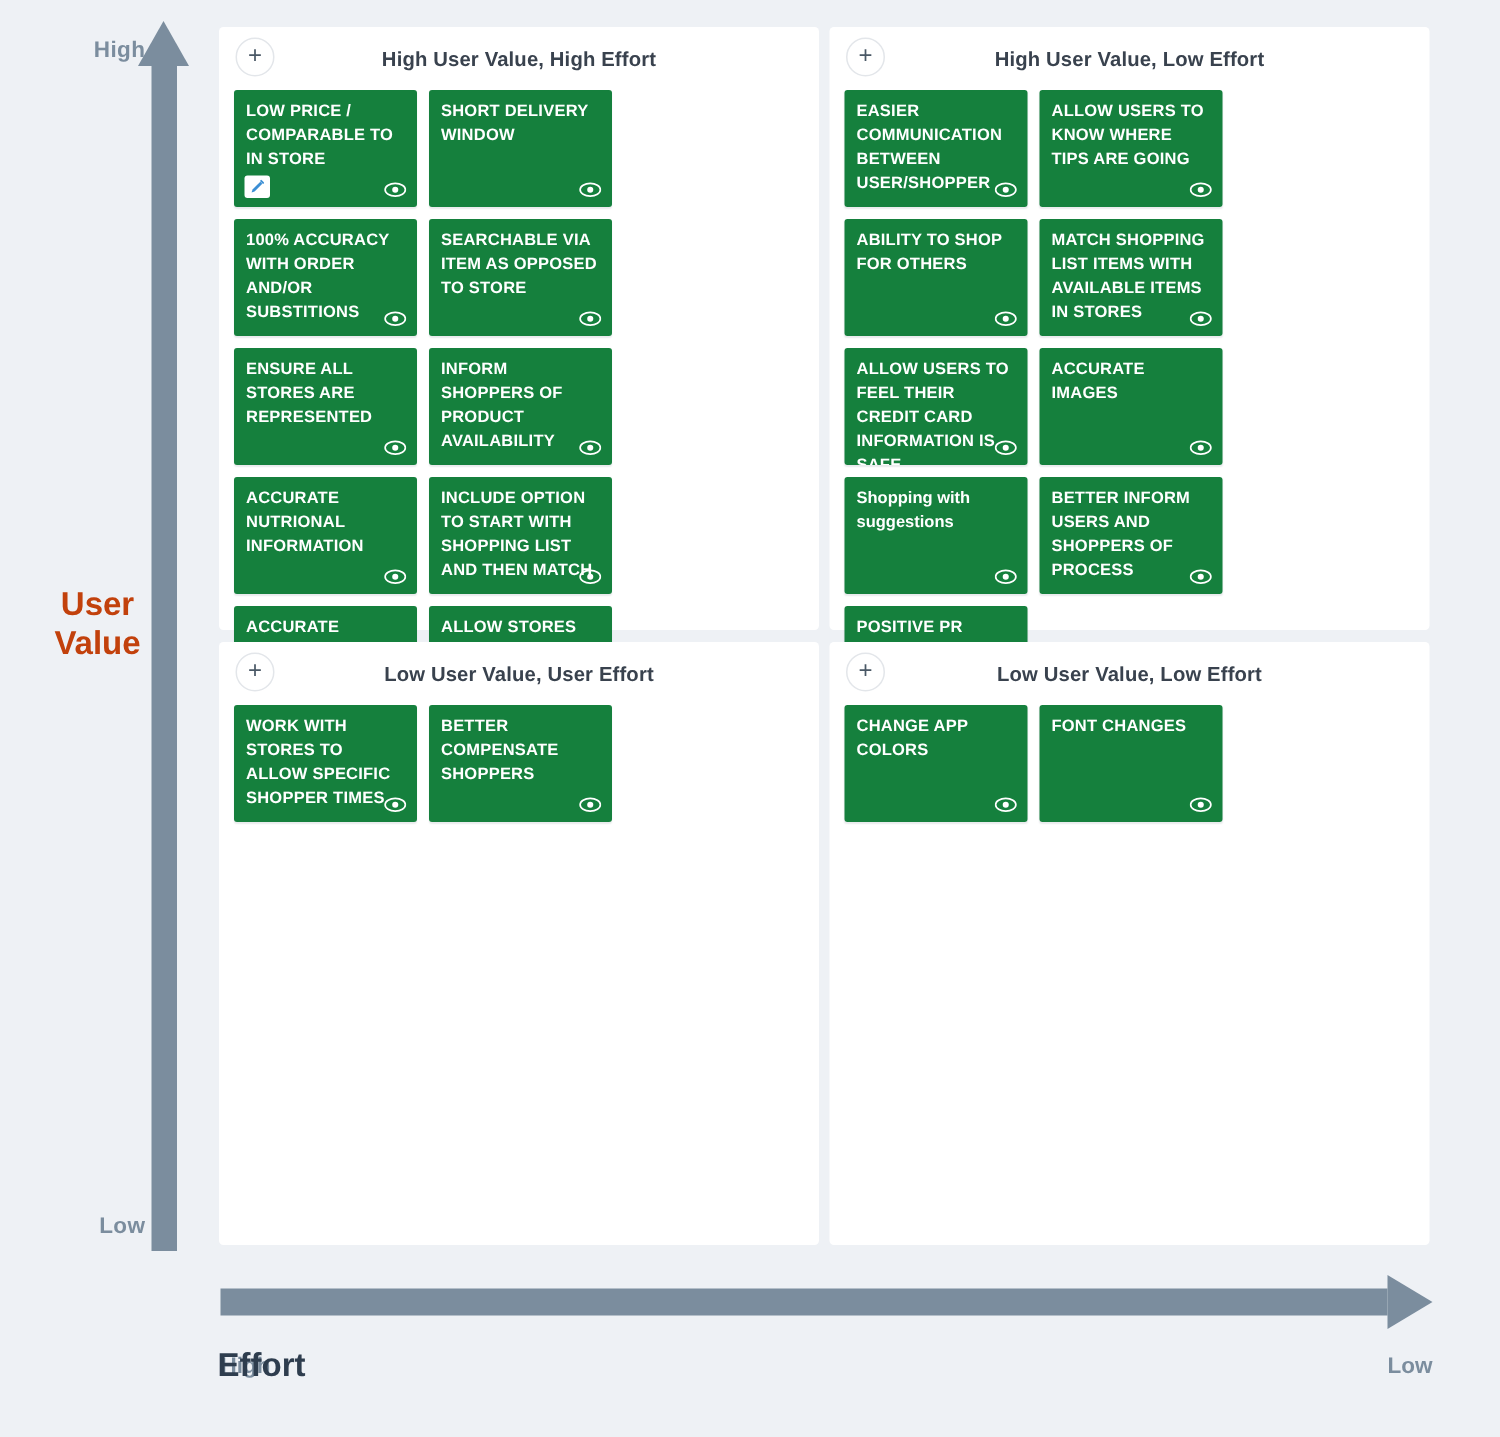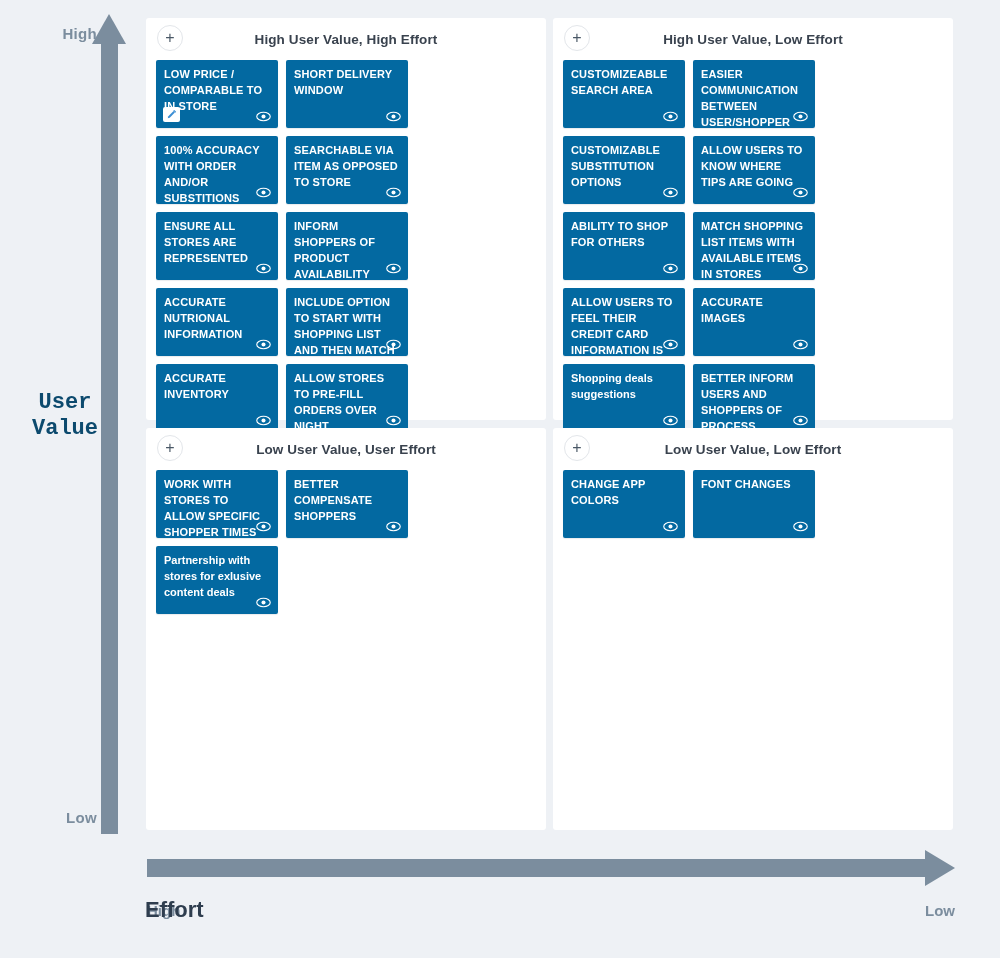--- a/index.html
+++ b/index.html
@@ -55,23 +55,22 @@
   #y-tick-low  { top: 809px; }
 
   #y-axis-label {
     position: absolute;
     left: 0;
     top: 390px;
     width: 130px;
     text-align: center;
     font-size: 22px;
     font-weight: bold;
-    color: #0c4a6e;
+    color: #c2410c;
     line-height: 1.18;
-    font-family: Liberation Mono, monospace;
   }
 
   
   #x-axis {
     position: absolute;
     left: 145px;
     top: 845px;
     width: 810px;
     height: 100px;
   }
@@ -161,22 +160,22 @@
     position: relative;
     padding: 0 10px;
     display: flex;
     flex-wrap: wrap;
     gap: 8px 8px;
     align-content: flex-start;
   }
   .card {
     position: relative;
     width: 122px;
-    height: 68px;
-    background: #0369a1;
+    height: 78px;
+    background: #15803d;
     border-radius: 2px;
     padding: 7px 8px 13px 8px;
     overflow: hidden;
     cursor: pointer;
     box-shadow: 0 1px 1px rgba(40,60,80,0.10);
   }
   .card-text {
     color: #ffffff;
     font-size: 11px;
     font-weight: bold;
@@ -357,47 +356,29 @@
       </div>
     </div>
   </div>
 <div class="quadrant" id="quad-hvle">
     <div class="quad-header">
       <div class="add-btn">+</div>
       <div class="quad-title">High User Value, Low Effort</div>
     </div>
     <div class="card-grid">
       <div class="card">
-        <div class="card-text">CUSTOMIZEABLE SEARCH AREA</div>
-        <div class="eye-icon">
-          <svg viewBox="0 0 20 13" width="15" height="11">
-            <ellipse cx="10" cy="6.5" rx="9" ry="5.6" fill="none" stroke="#ffffff" stroke-width="1.5"></ellipse>
-            <circle cx="10" cy="6.5" r="2.7" fill="#ffffff"></circle>
-          </svg>
-        </div>
-      </div>
-      <div class="card">
         <div class="card-text">EASIER COMMUNICATION BETWEEN USER/SHOPPER</div>
         <div class="eye-icon">
           <svg viewBox="0 0 20 13" width="15" height="11">
             <ellipse cx="10" cy="6.5" rx="9" ry="5.6" fill="none" stroke="#ffffff" stroke-width="1.5"></ellipse>
             <circle cx="10" cy="6.5" r="2.7" fill="#ffffff"></circle>
           </svg>
         </div>
       </div>
       <div class="card">
-        <div class="card-text">CUSTOMIZABLE SUBSTITUTION OPTIONS</div>
-        <div class="eye-icon">
-          <svg viewBox="0 0 20 13" width="15" height="11">
-            <ellipse cx="10" cy="6.5" rx="9" ry="5.6" fill="none" stroke="#ffffff" stroke-width="1.5"></ellipse>
-            <circle cx="10" cy="6.5" r="2.7" fill="#ffffff"></circle>
-          </svg>
-        </div>
-      </div>
-      <div class="card">
         <div class="card-text">ALLOW USERS TO KNOW WHERE TIPS ARE GOING</div>
         <div class="eye-icon">
           <svg viewBox="0 0 20 13" width="15" height="11">
             <ellipse cx="10" cy="6.5" rx="9" ry="5.6" fill="none" stroke="#ffffff" stroke-width="1.5"></ellipse>
             <circle cx="10" cy="6.5" r="2.7" fill="#ffffff"></circle>
           </svg>
         </div>
       </div>
       <div class="card">
         <div class="card-text">ABILITY TO SHOP FOR OTHERS</div>
@@ -429,21 +410,21 @@
       <div class="card">
         <div class="card-text">ACCURATE IMAGES</div>
         <div class="eye-icon">
           <svg viewBox="0 0 20 13" width="15" height="11">
             <ellipse cx="10" cy="6.5" rx="9" ry="5.6" fill="none" stroke="#ffffff" stroke-width="1.5"></ellipse>
             <circle cx="10" cy="6.5" r="2.7" fill="#ffffff"></circle>
           </svg>
         </div>
       </div>
       <div class="card lowercase">
-        <div class="card-text">Shopping deals suggestions</div>
+        <div class="card-text">Shopping with suggestions</div>
         <div class="eye-icon">
           <svg viewBox="0 0 20 13" width="15" height="11">
             <ellipse cx="10" cy="6.5" rx="9" ry="5.6" fill="none" stroke="#ffffff" stroke-width="1.5"></ellipse>
             <circle cx="10" cy="6.5" r="2.7" fill="#ffffff"></circle>
           </svg>
         </div>
       </div>
       <div class="card">
         <div class="card-text">BETTER INFORM USERS AND SHOPPERS OF PROCESS</div>
         <div class="eye-icon">
@@ -481,29 +462,20 @@
       </div>
       <div class="card">
         <div class="card-text">BETTER COMPENSATE SHOPPERS</div>
         <div class="eye-icon">
           <svg viewBox="0 0 20 13" width="15" height="11">
             <ellipse cx="10" cy="6.5" rx="9" ry="5.6" fill="none" stroke="#ffffff" stroke-width="1.5"></ellipse>
             <circle cx="10" cy="6.5" r="2.7" fill="#ffffff"></circle>
           </svg>
         </div>
       </div>
-      <div class="card lowercase">
-        <div class="card-text">Partnership with stores for exlusive content deals</div>
-        <div class="eye-icon">
-          <svg viewBox="0 0 20 13" width="15" height="11">
-            <ellipse cx="10" cy="6.5" rx="9" ry="5.6" fill="none" stroke="#ffffff" stroke-width="1.5"></ellipse>
-            <circle cx="10" cy="6.5" r="2.7" fill="#ffffff"></circle>
-          </svg>
-        </div>
-      </div>
     </div>
   </div>
 <div class="quadrant" id="quad-lvle">
     <div class="quad-header">
       <div class="add-btn">+</div>
       <div class="quad-title">Low User Value, Low Effort</div>
     </div>
     <div class="card-grid">
       <div class="card">
         <div class="card-text">CHANGE APP COLORS</div>

